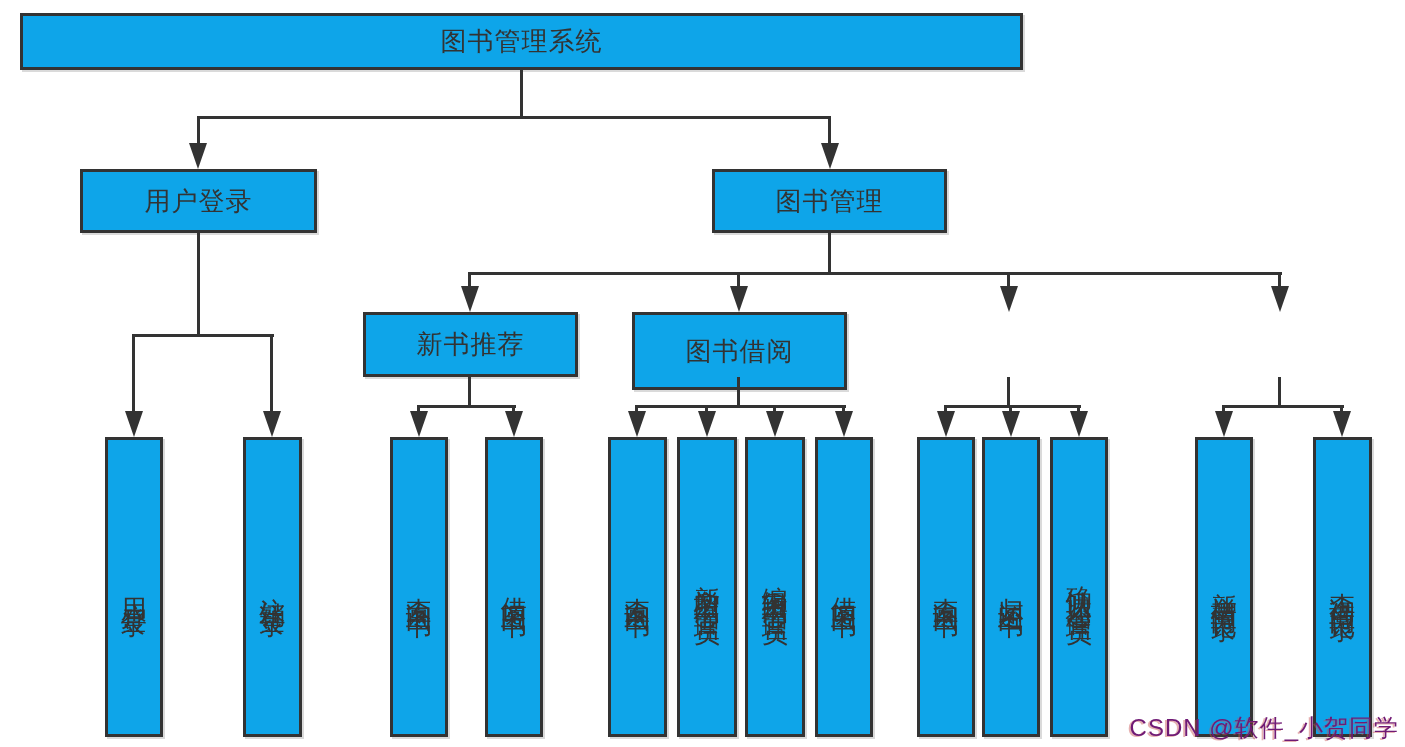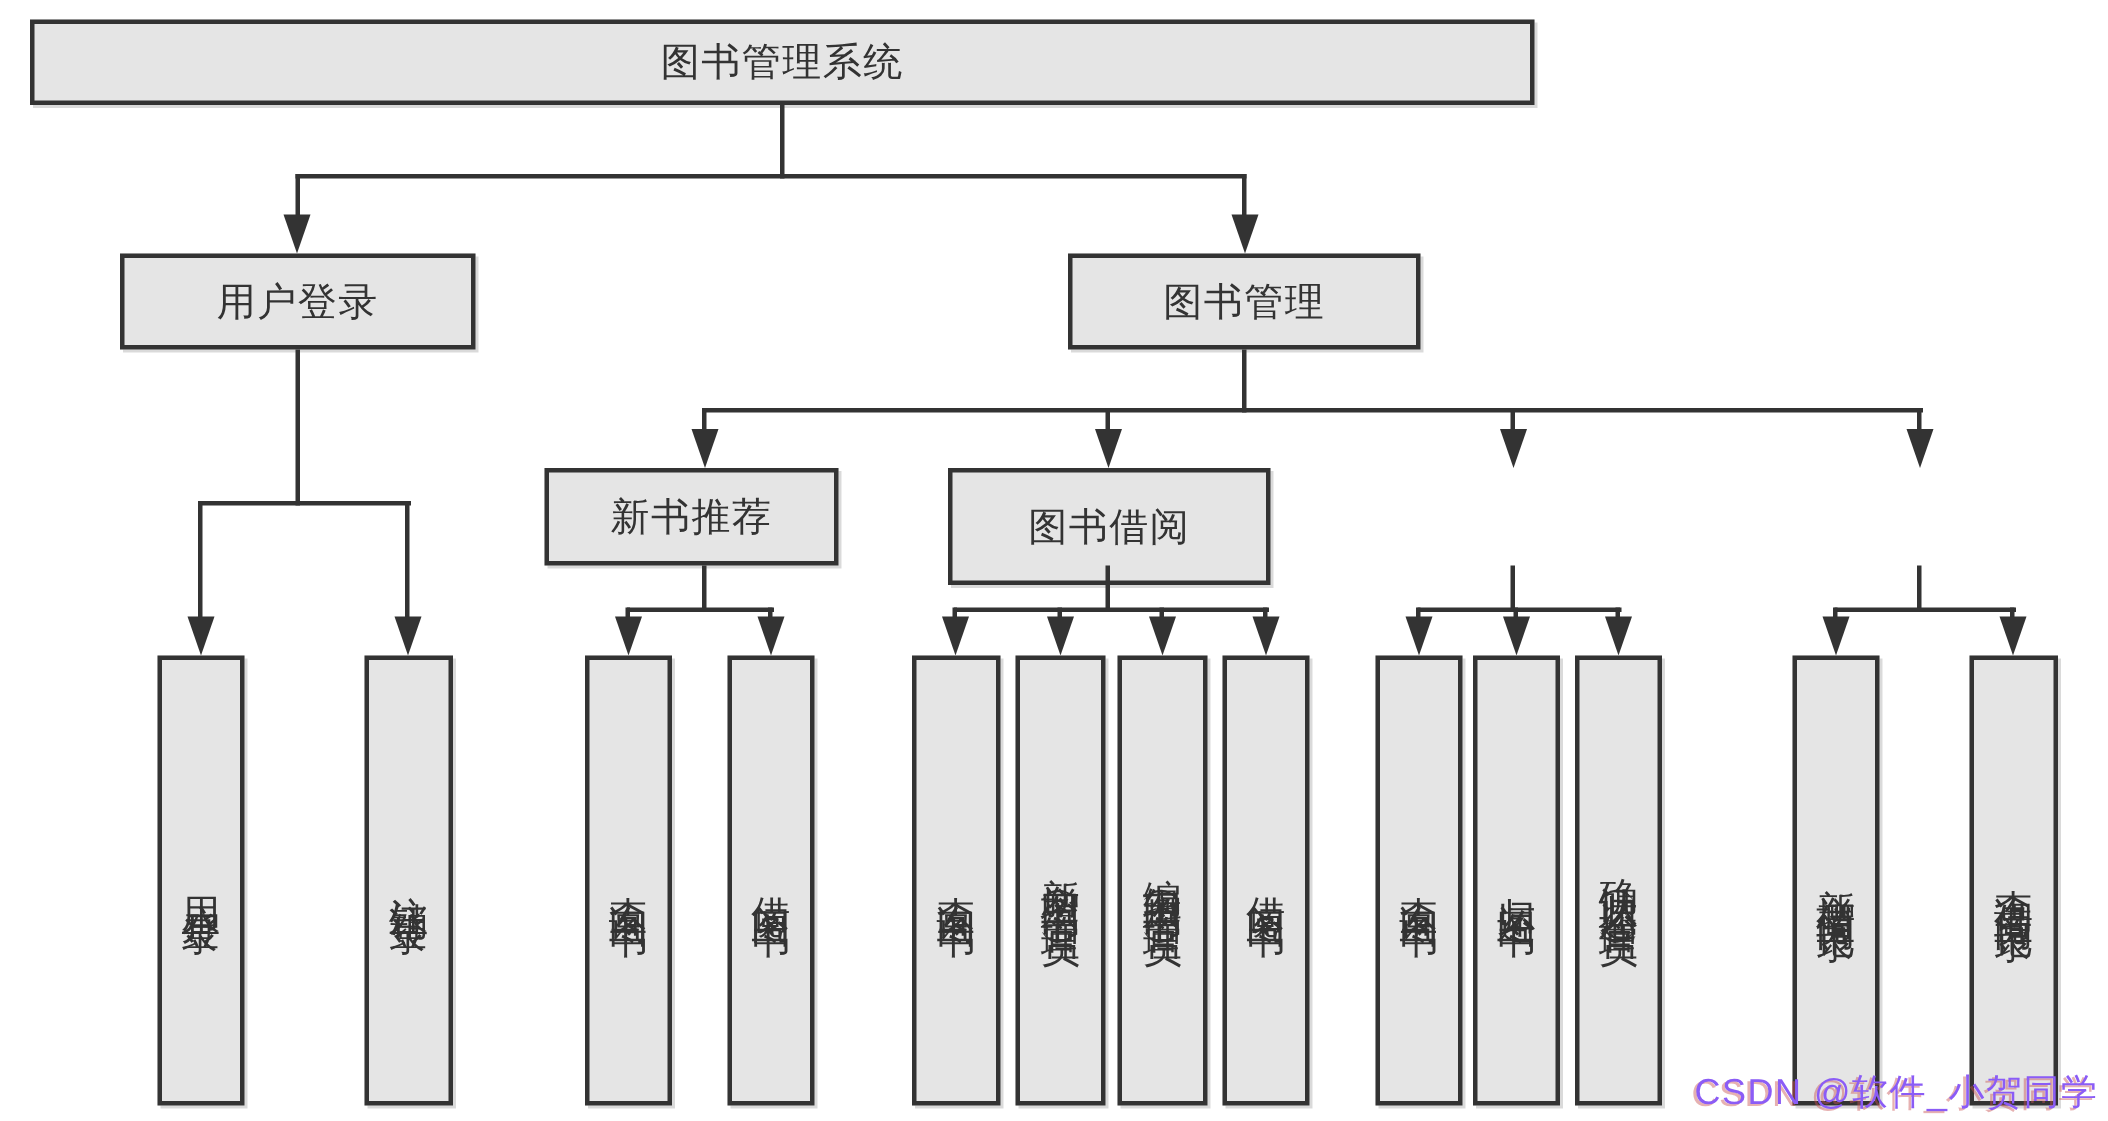--- a/index.html
+++ b/index.html
@@ -11,21 +11,21 @@
   .stage {
     position: relative;
     width: 1405px;
     height: 747px;
     background: #ffffff;
     overflow: hidden;
   }
   .node {
     position: absolute;
     box-sizing: border-box;
-    background: #e5e5e5;
+    background: #0ea5e9;
     border: 3px solid #333333;
     color: #333333;
     display: flex;
     align-items: center;
     justify-content: center;
     box-shadow: 2px 2px 0 rgba(150,150,150,0.35);
   }
   .node .hlabel {
     font-size: 26px;
     letter-spacing: 1px;
@@ -51,21 +51,21 @@
     height: 0;
     border-left: 9px solid transparent;
     border-right: 9px solid transparent;
     border-top: 26px solid #333333;
   }
   .watermark {
     position: absolute;
     right: 6px;
     bottom: 3px;
     font-size: 24px;
-    color: #8b5cf6;
+    color: #701a75;
     text-shadow: -2px 1px 0 rgba(199,81,81,0.45);
     letter-spacing: 1px;
     z-index: 10;
     white-space: nowrap;
   }
 </style>
 </head>
 <body>
 
 <div class="stage">
@@ -99,21 +99,21 @@
   <div class="hline" style="left:469px;top:272px;width:813px"></div>
   <div class="vline" style="left:468px;top:272px;height:18px"></div>
   <div class="vline" style="left:737px;top:272px;height:18px"></div>
   <div class="vline" style="left:1007px;top:272px;height:18px"></div>
   <div class="vline" style="left:1278px;top:272px;height:18px"></div>
   <div class="arrowhead" style="left:461px;top:286px"></div>
   <div class="arrowhead" style="left:730px;top:286px"></div>
   <div class="arrowhead" style="left:1000px;top:286px"></div>
   <div class="arrowhead" style="left:1271px;top:286px"></div>
 
-  <div class="node" style="left:363px;top:312px;width:196px;height:65px">
+  <div class="node" style="left:363px;top:312px;width:215px;height:65px">
     <span class="hlabel">新书推荐</span>
   </div>
   <div class="node" style="left:632px;top:312px;width:215px;height:78px">
     <span class="hlabel">图书借阅</span>
   </div>
 
   <div class="vline" style="left:468px;top:377px;height:31px"></div>
   <div class="hline" style="left:418px;top:405px;width:98px"></div>
   <div class="vline" style="left:417px;top:405px;height:10px"></div>
   <div class="vline" style="left:512px;top:405px;height:10px"></div>

